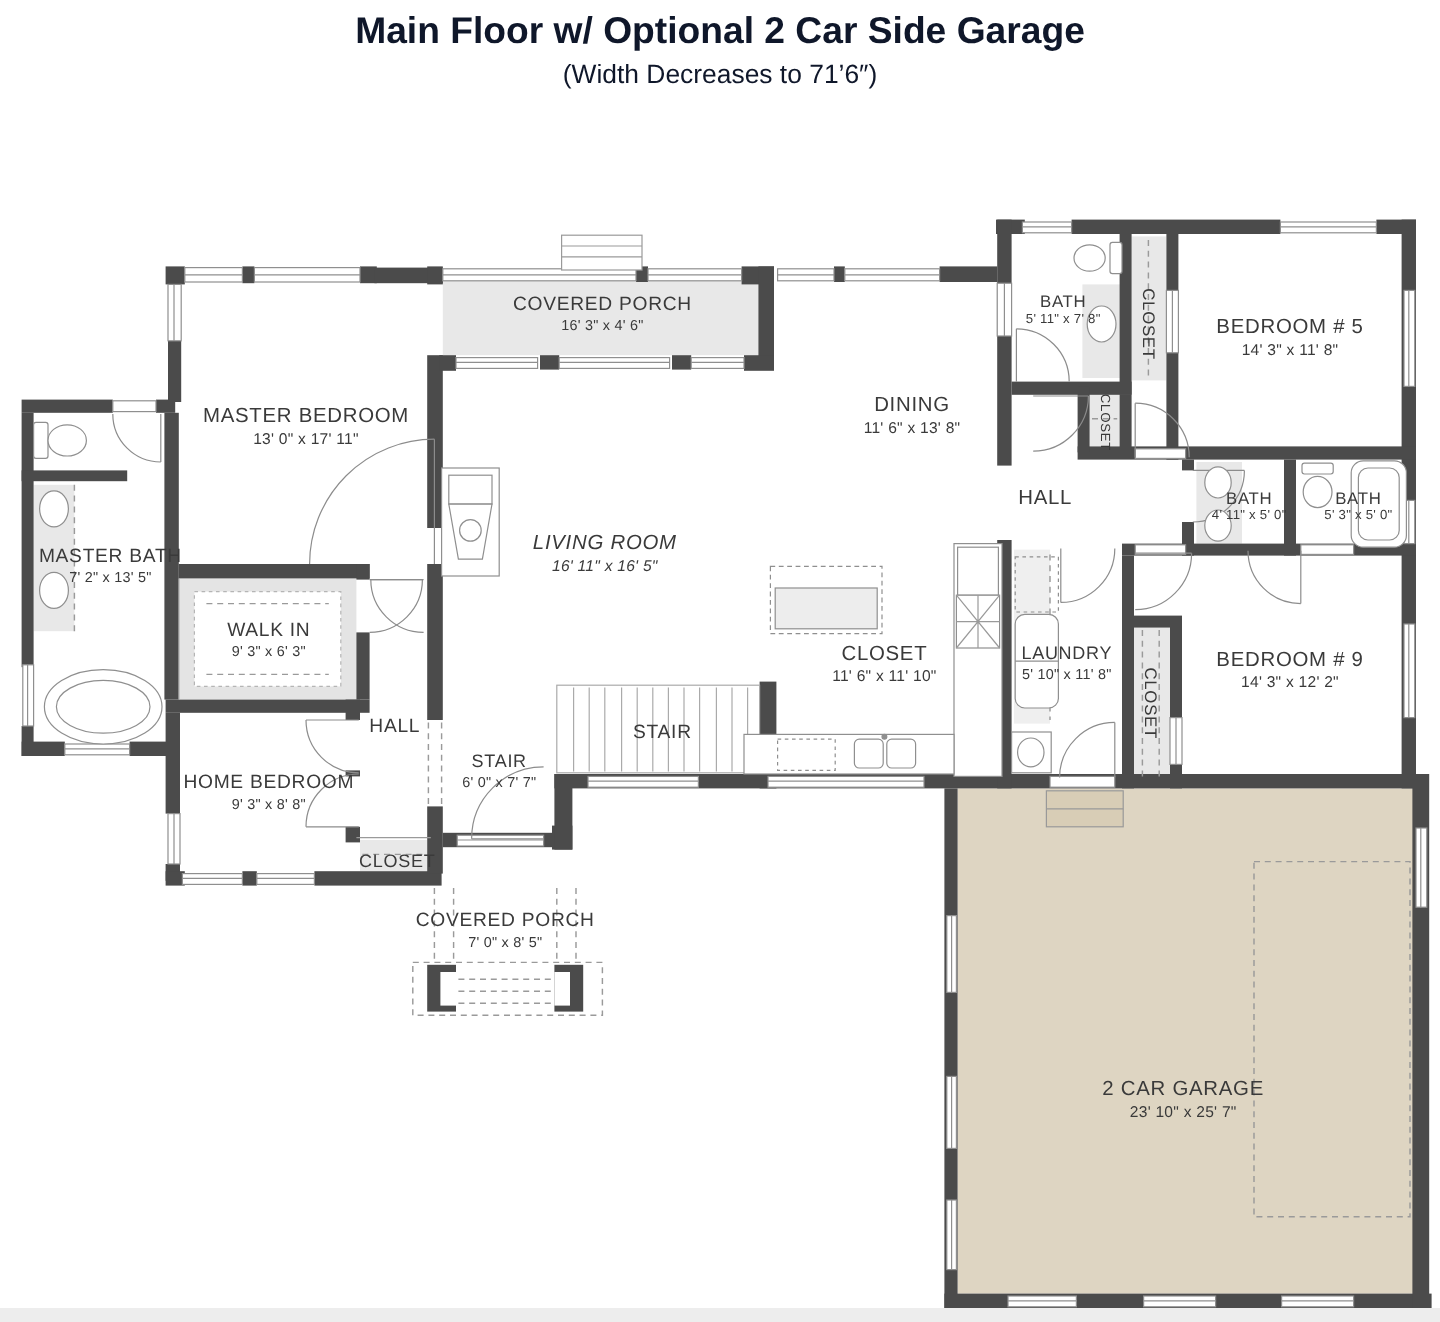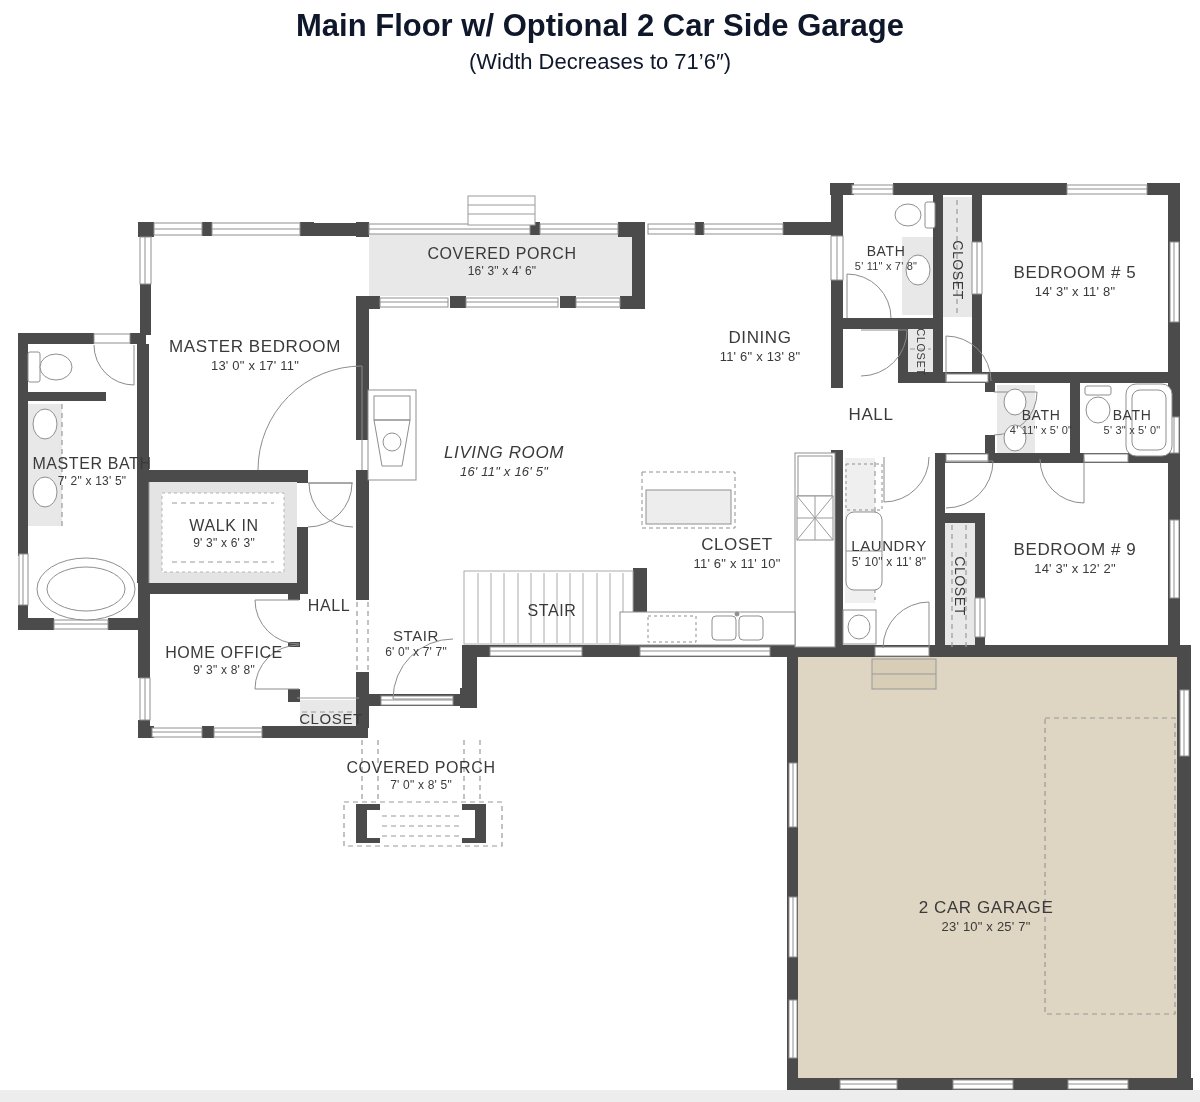--- a/index.html
+++ b/index.html
@@ -408,21 +408,21 @@
       <span class="nm">CLOSET</span>
       </div>
     <div class="rl" style="left:1075px;top:558px;font-size:17px;">
       <span class="nm">BEDROOM # 9</span>
       <span class="dm" style="font-size:13px">14' 3" x 12' 2"</span>
       </div>
     <div class="rl" style="left:329px;top:606px;font-size:16px;">
       <span class="nm">HALL</span>
       </div>
     <div class="rl" style="left:224px;top:660px;font-size:16px;">
-      <span class="nm">HOME OFFICE</span>
+      <span class="nm">HOME BEDROOM</span>
       <span class="dm" style="font-size:12px">9' 3" x 8' 8"</span>
       </div>
     <div class="rl" style="left:416px;top:643px;font-size:15px;">
       <span class="nm">STAIR</span>
       <span class="dm" style="font-size:12px">6' 0" x 7' 7"</span>
       </div>
     <div class="rl" style="left:552px;top:611px;font-size:16px;">
       <span class="nm">STAIR</span>
       </div>
     <div class="rl" style="left:331px;top:719px;font-size:15px;">

